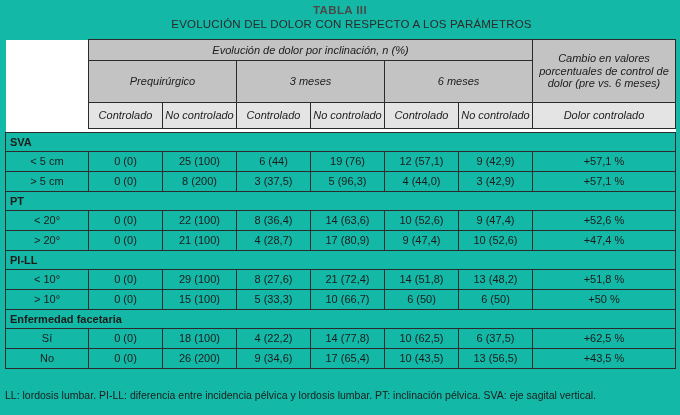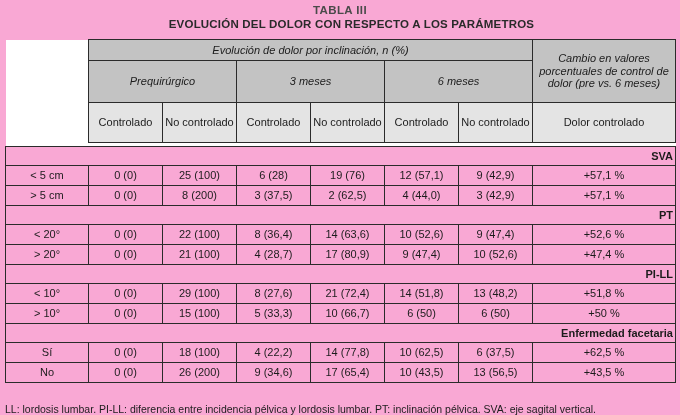--- a/index.html
+++ b/index.html
@@ -10,48 +10,48 @@
     --title-color: #4a4a4a;
   }
   * { box-sizing: border-box; }
   html, body { margin: 0; padding: 0; }
   body {
     width: 680px; height: 415px;
     background: #ffffff;
     font-family: "Liberation Sans", sans-serif;
     color: var(--text);
   }
-  .page { width: 680px; height: 415px; overflow: hidden; background: #f9a8d4; }
+  .page { width: 680px; height: 415px; overflow: hidden; background: #14b8a6; }
   .title {
     text-align: center; font-weight: bold; font-size: 11.5px;
     color: var(--title-color); margin: 4px 0 2px; letter-spacing: 0.4px;
   }
   .subtitle {
-    text-align: center; font-weight: bold; font-size: 11.5px;
+    text-align: center; font-weight: normal; font-size: 11.5px;
     color: #2a2a2a; margin: 0 0 9px; letter-spacing: 0.2px; padding-left: 23px;
   }
   table.params {
     border-collapse: collapse; table-layout: fixed;
     width: 670px; margin-left: 5px;
   }
   table.params td {
     border: 1px solid var(--border);
     font-size: 11px; line-height: 1.15;
     text-align: center; vertical-align: middle;
     padding: 1px 2px;
     overflow: hidden;
   }
   td.blank { border: none !important; background: #fff; }
   td.h1 { background: var(--header-bg); font-style: italic; }
-  td.h2 { background: var(--subheader-bg); height: 40px; }
+  td.h2 { background: var(--subheader-bg); font-style: italic; height: 26px; }
   tr.r1 td { height: 21px; }
   tr.r2 td { height: 42px; }
   tr.gaprow td { height: 4px; padding: 0; }
   tr.section td {
-    text-align: right; font-weight: bold; height: 19px; padding-left: 4px;
+    text-align: left; font-weight: bold; height: 19px; padding-left: 4px;
   }
   tr.data td { height: 20px; }
   td.rowlabel { text-align: left; padding-left: 4px; }
   .footnote {
     font-size: 10.5px; line-height: 1.3;
     margin: 20px 0 0 5px; width: 662px; color: #1c1c1c;
   }
 </style>
 </head>
 <body>
@@ -99,32 +99,32 @@
       <td class="blank" colspan="8"></td>
     </tr>
 
     <tr class="section">
       <td colspan="8">SVA</td>
     </tr>
     <tr class="data">
       <td class="rowlabel">&lt; 5 cm</td>
       <td>0 (0)</td>
       <td>25 (100)</td>
-      <td>6 (28)</td>
+      <td>6 (44)</td>
       <td>19 (76)</td>
       <td>12 (57,1)</td>
       <td>9 (42,9)</td>
       <td>+57,1 %</td>
     </tr>
     <tr class="data">
       <td class="rowlabel">&gt; 5 cm</td>
       <td>0 (0)</td>
       <td>8 (200)</td>
       <td>3 (37,5)</td>
-      <td>2 (62,5)</td>
+      <td>5 (96,3)</td>
       <td>4 (44,0)</td>
       <td>3 (42,9)</td>
       <td>+57,1 %</td>
     </tr>
 
     <tr class="section">
       <td colspan="8">PT</td>
     </tr>
     <tr class="data">
       <td class="rowlabel">&lt; 20°</td>

